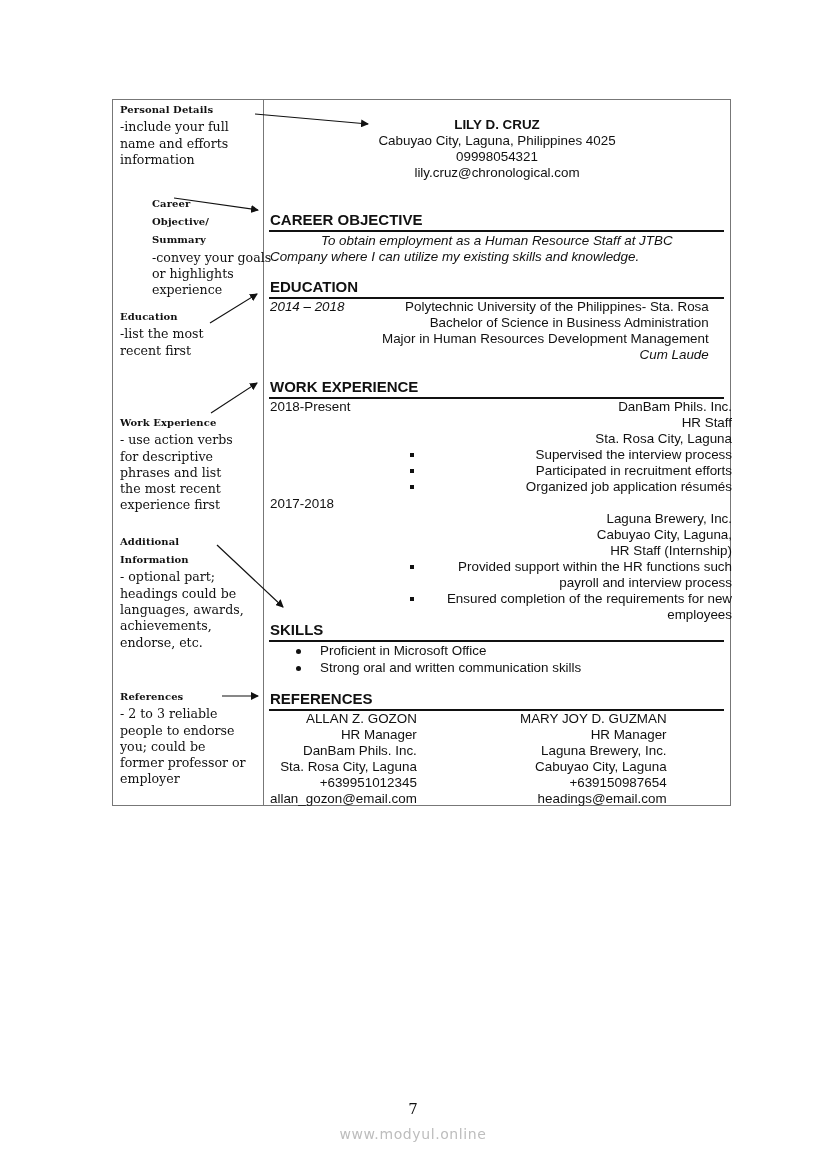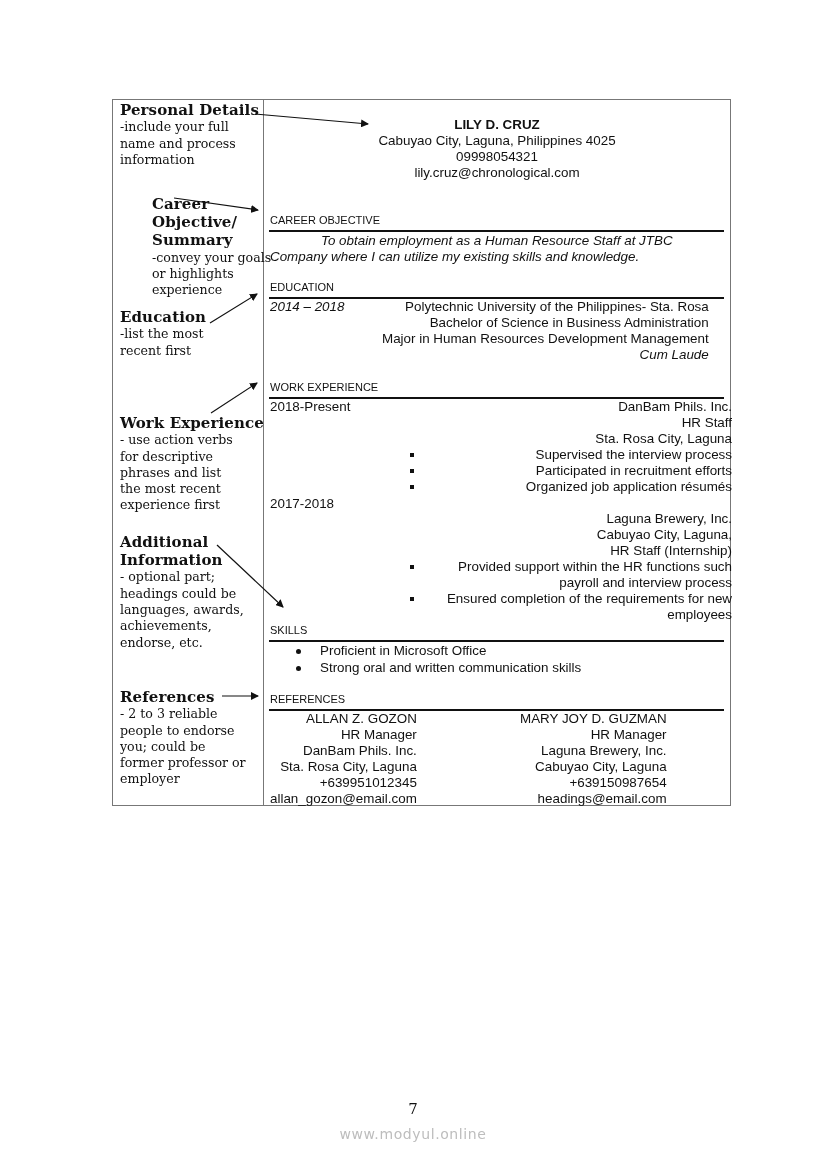--- a/index.html
+++ b/index.html
@@ -1,44 +1,44 @@
 <!DOCTYPE html>
 <html><head>
 <meta charset="utf-8">
 <style>
   html, body { margin:0; padding:0; background:#fff; }
   body { width:826px; height:1169px; position:relative; overflow:hidden; color:#111; }
   .tbl { position:absolute; left:112px; top:99px; width:619px; height:707px; border:1px solid #777; box-sizing:border-box; }
   .divider { position:absolute; left:150px; top:0; width:1px; height:100%; background:#777; }
   .left { position:absolute; left:0; top:0; width:150px; height:100%; font-family:"DejaVu Serif","Liberation Serif",serif; font-size:12.6px; line-height:16.3px; }
   .lblock { position:absolute; left:7px; width:145px; }
-  .lhead { font-weight:bold; font-size:15px; line-height:18.2px; letter-spacing:0.1px; }
+  .lhead { font-weight:bold; font-size:10px; line-height:18.2px; letter-spacing:0.1px; }
   .right { position:absolute; left:151px; top:0; right:0; height:100%; font-family:"Liberation Sans",sans-serif; font-size:13.4px; line-height:16px; }
   .abs { position:absolute;text-align:right; }
   .center { text-align:center; left:0; right:0; }
-  .sec-title { position:absolute; left:6px; font-weight:normal; font-size:11px; }
+  .sec-title { position:absolute; left:6px; font-weight:bold; font-size:15px; }
   .rule { position:absolute; left:5px; right:6px; height:2px; background:#111; }
   .it { font-style:italic; }
   .sq { display:inline-block; width:4px; height:4px; background:#111; position:absolute; left:0; top:6px; }
   .dot { display:inline-block; width:5px; height:5px; border-radius:50%; background:#111; position:absolute; left:0; top:6px; }
   .pageno { position:absolute; left:0; right:0; top:1100px; text-align:center; font-family:"DejaVu Serif","Liberation Serif",serif; font-size:15px; }
   .wm { position:absolute; left:0; right:0; top:1126px; text-align:center; font-family:"DejaVu Sans","Liberation Sans",sans-serif; font-size:14px; color:#bdbdbd; letter-spacing:0.6px; }
   svg.arrows { position:absolute; left:0; top:0; width:826px; height:1169px; pointer-events:none; }
 </style>
 </head>
 <body>
 
 <div class="tbl">
   <div class="divider"></div>
 
   <div class="left">
     <div class="lblock" style="top:1px;">
       <div class="lhead">Personal Details</div>
       <div>-include your full</div>
-      <div>name and process</div>
+      <div>name and efforts</div>
       <div>information</div>
     </div>
     <div class="lblock" style="top:95px;margin-left:32px;">
       <div class="lhead">Career</div>
       <div class="lhead">Objective/</div>
       <div class="lhead">Summary</div>
       <div>-convey your goals</div>
       <div>or highlights</div>
       <div>experience</div>
     </div>

